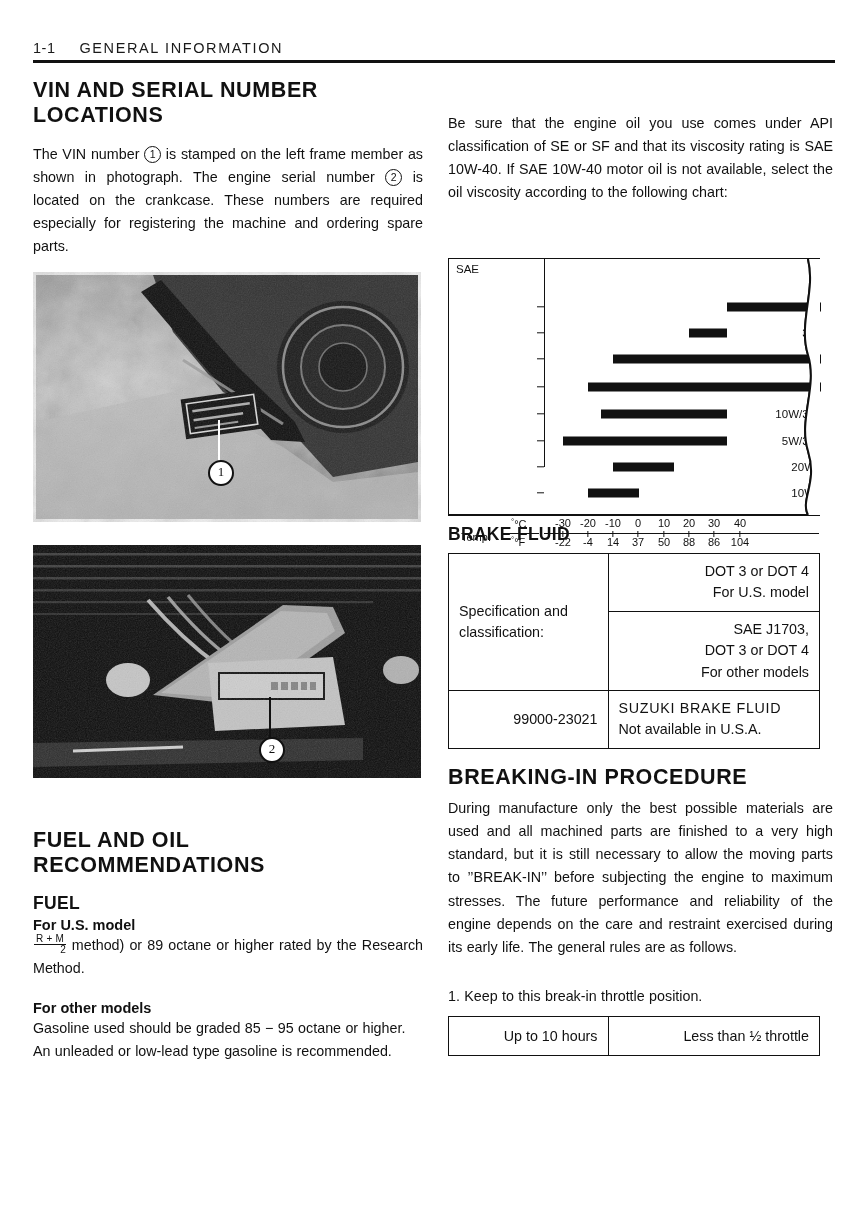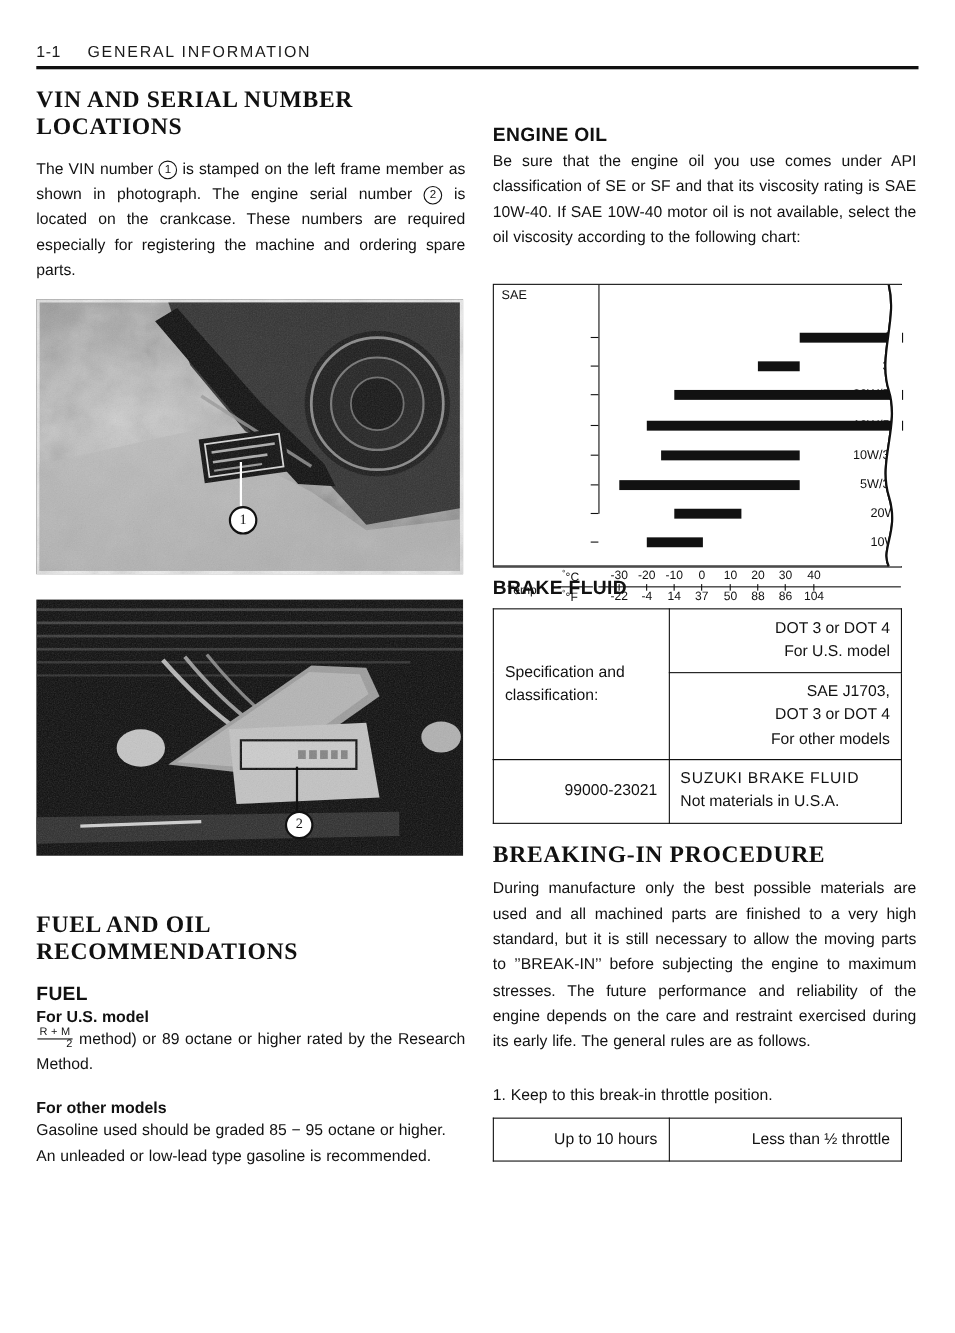--- a/index.html
+++ b/index.html
@@ -34,21 +34,20 @@
   }
 
   
   .col-left  { position: absolute; left: 33px; top: 78px;  width: 390px; }
   .col-right { position: absolute; left: 448px; top: 112px; width: 385px; }
 
   h1.sec {
     font-size: 21.5px; font-weight: bold;
     letter-spacing: .6px; line-height: 1.18;
     margin: 0 0 14px 0;
-    font-family: Liberation Serif, serif;
   }
   h2.sub {
     font-size: 17.5px; font-weight: bold;
     letter-spacing: .3px;
     margin: 0 0 3px 0;
   }
   h3.subsub {
     font-size: 14.5px; font-weight: bold;
     margin: 0 0 1px 0;
   }
@@ -308,21 +307,20 @@
     <h3 class="subsub">For U.S. model</h3>
     <p class="body">
       <span class="frac"><span class="num">R + M</span><span class="den">2</span></span><span> method) or 89 octane or higher rated by the Research Method.</span>
     </p>
     <div class="gap-md"></div>
     <h3 class="subsub">For other models</h3>
     <p class="body last">Gasoline used should be graded 85 − 95 octane or higher.  An unleaded or low-lead type gasoline is recommended.</p>
   </div>
 
   <div class="col-right">
-    <h2 class="sub">ENGINE OIL</h2>
     <p class="body">Be sure that the engine oil you use comes under API classification of SE or SF and that its viscosity rating is SAE 10W-40.  If SAE 10W-40 motor oil is not available, select the oil viscosity according to the following chart:</p>
   </div>
 
   <div class="chart-box">
     <div class="chart-sae">SAE</div>
     <div class="chart-plot">
       <div class="axis-v"></div>
 
       <div class="rowlabel" style="top:48px;">40</div>
       <div class="rowtick" style="top:48px;"></div>
@@ -424,21 +422,21 @@
     </tr>
   </tbody>
     </table>
 
   <table class="tbl tbl-part">
     <tbody>
         <tr>
       <td class="c-center" style="width:43%;">99000-23021</td>
       <td class="lh">
         <div style="letter-spacing:.7px;">SUZUKI BRAKE FLUID</div>
-        <div>Not materials in U.S.A.</div>
+        <div>Not available in U.S.A.</div>
       </td>
     </tr>
   </tbody>
     </table>
 
   <h1 class="sec h-break" style="margin:0;">BREAKING-IN PROCEDURE</h1>
   <p class="body p-break">During manufacture only the best possible materials are used and all machined parts are finished to a very high standard, but it is still necessary to allow the moving parts to ’’BREAK-IN’’ before subjecting the engine to maximum stresses.  The future performance and reliability of the engine depends on the care and restraint exercised during its early life.  The general rules are as follows.</p>
   <p class="body last p-rule1">1. Keep to this break-in throttle position.</p>
 
   <table class="tbl tbl-throttle">

